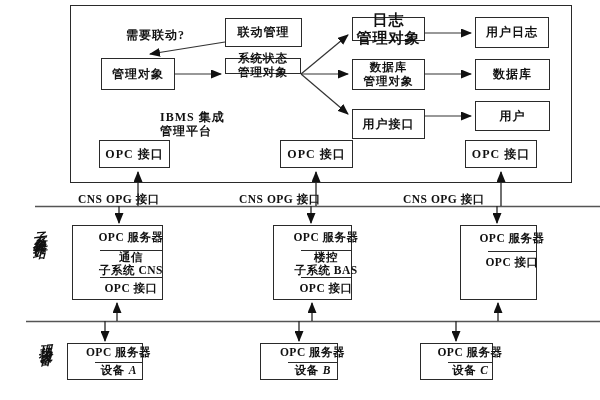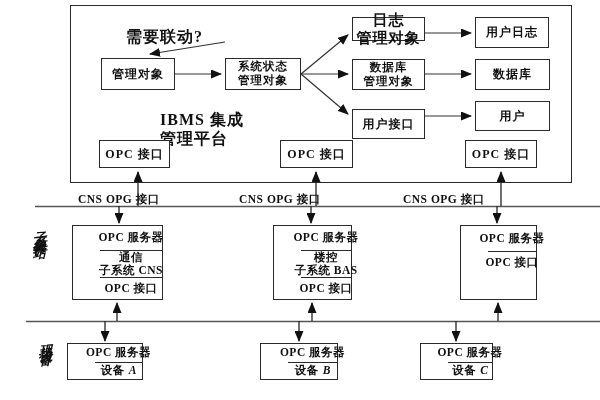--- a/index.html
+++ b/index.html
@@ -7,21 +7,21 @@
     position:relative;width:600px;height:400px;background:#fff;overflow:hidden;
     font-family:"Liberation Serif","DejaVu Serif",serif;color:#111;
   }
   .box{
     position:absolute;box-sizing:border-box;border:1.2px solid #2a2a2a;background:#fff;
     display:flex;flex-direction:column;align-items:center;justify-content:center;
     text-align:center;font-weight:bold;font-size:12px;line-height:1.18;letter-spacing:1px;
     white-space:nowrap;
   }
   .plainlabel{
-    position:absolute;font-weight:bold;font-size:16px;letter-spacing:1px;white-space:nowrap;
+    position:absolute;font-weight:bold;font-size:12px;letter-spacing:1px;white-space:nowrap;
   }
   .stack{
     position:absolute;box-sizing:border-box;border:1.2px solid #2a2a2a;background:#fff;
     display:flex;flex-direction:column;
   }
   .stack .row{
     box-sizing:border-box;display:flex;flex-direction:column;align-items:center;justify-content:center;
     font-weight:bold;font-size:11.5px;line-height:1.15;letter-spacing:0.5px;text-align:center;white-space:nowrap;margin-left:27px;
   }
   .stack .row + .row{border-top:1.2px solid #2a2a2a;}
@@ -37,28 +37,31 @@
   .twoline{line-height:1.2;}
   svg.overlay{position:absolute;left:0;top:0;pointer-events:none;}
 </style>
 </head>
 <body>
 
 <div id="stage">
 
   <div class="box" style="left:70px;top:5px;width:502px;height:178px;border-width:1.4px;background:transparent;"></div>
 
+  <div class="box" style="left:225px;top:18px;width:77px;height:29px;">
+    <span>联动管理</span>
+  </div>
 
   <div class="plainlabel" style="left:126px;top:27px;">需要联动?</div>
 
   <div class="box" style="left:101px;top:58px;width:74px;height:32px;">
     <span>管理对象</span>
   </div>
 
-  <div class="box twoline" style="left:225px;top:58px;width:76px;height:32px;font-size:11.5px;">
+  <div class="box twoline" style="left:225px;top:58px;width:76px;height:16px;font-size:11.5px;">
     <span>系统状态</span>
     <span>管理对象</span>
   </div>
 
   <div class="box twoline" style="left:352px;top:17px;width:73px;height:24px;font-size:15px;">
     <span>日志</span>
     <span>管理对象</span>
   </div>
 
   <div class="box" style="left:475px;top:17px;width:74px;height:31px;">

